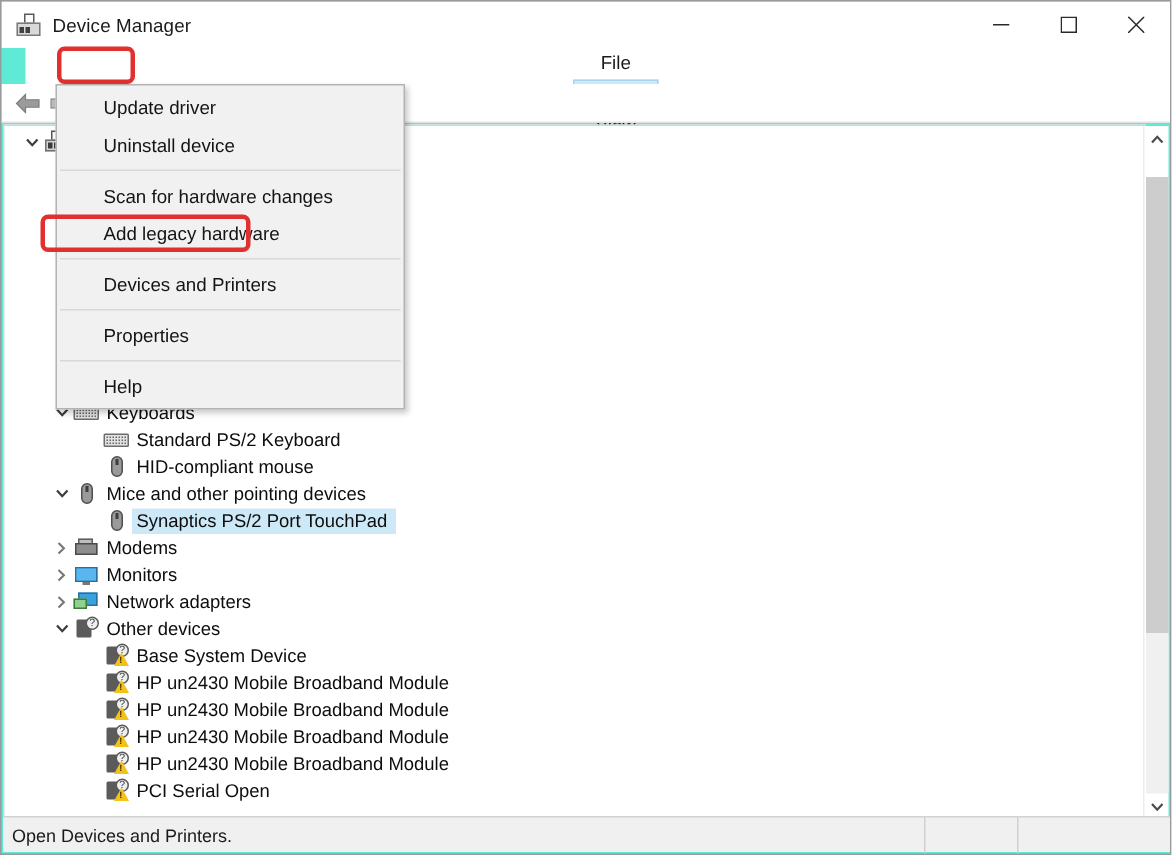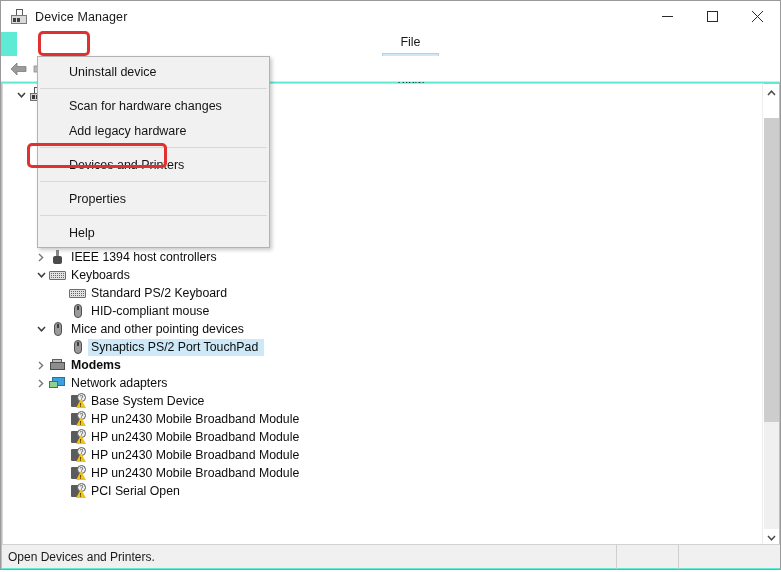--- a/index.html
+++ b/index.html
@@ -472,47 +472,76 @@
         <div class="trow selected" style="padding-left: 50px;">
           <div class="chev"></div>
           <div class="ticon">
             <div class="ic-mouse">
               <div class="b"></div>
               <div class="w"></div>
             </div>
           </div>
           <div class="tlabel">Synaptics PS/2 Port TouchPad</div>
         </div>
-        <div class="trow" style="padding-left: 30px; font-weight: bold;">
+        <div class="trow" style="padding-left: 30px;">
           <div class="chev">
             <svg width="6" height="9" viewBox="0 0 6 9">
               <path d="M1 1 L4.6 4.5 L1 8" fill="none" stroke="#777" stroke-width="1.4"></path>
             </svg>
           </div>
           <div class="ticon">
             <div class="ic-modem">
               <div class="t"></div>
               <div class="b"></div>
             </div>
           </div>
           <div class="tlabel">Modems</div>
         </div>
+        <div class="trow" style="padding-left: 30px;">
+          <div class="chev">
+            <svg width="6" height="9" viewBox="0 0 6 9">
+              <path d="M1 1 L4.6 4.5 L1 8" fill="none" stroke="#777" stroke-width="1.4"></path>
+            </svg>
+          </div>
+          <div class="ticon">
+            <div class="ic-mon">
+              <div class="b"></div>
+              <div class="s"></div>
+              <div class="f"></div>
+            </div>
+          </div>
+          <div class="tlabel">Monitors</div>
+        </div>
         <div class="trow" style="padding-left: 30px; align-items: center;">
           <div class="chev">
             <svg width="6" height="9" viewBox="0 0 6 9">
               <path d="M1 1 L4.6 4.5 L1 8" fill="none" stroke="#777" stroke-width="1.4"></path>
             </svg>
           </div>
           <div class="ticon">
             <div class="ic-net">
               <div class="b"></div>
               <div class="b2"></div>
             </div>
           </div>
           <div class="tlabel">Network adapters</div>
+        </div>
+        <div class="trow" style="padding-left: 30px;">
+          <div class="chev">
+            <svg width="9" height="6" viewBox="0 0 9 6">
+              <path d="M1 1 L4.5 4.8 L8 1" fill="none" stroke="#3d3d3d" stroke-width="1.5"></path>
+            </svg>
+          </div>
+          <div class="ticon">
+            <div class="ic-unk">
+              <div class="b"></div>
+              <div class="q">?</div>
+            </div>
+          </div>
+          <div class="tlabel">Other devices</div>
         </div>
         <div class="trow" style="padding-left: 50px;">
           <div class="chev"></div>
           <div class="ticon">
             <div class="ic-unk">
               <div class="b"></div>
               <div class="q">?</div>
               <div class="warn"></div>
             </div>
           </div>
@@ -591,20 +620,23 @@
     </div>
   </div>
 
   <div class="statusbar">
     <div class="sb-cell main">Open Devices and Printers.</div>
     <div class="sb-cell mid"></div>
   </div>
 
   <div class="dropdown" id="dropdown-root">
       <div class="dd-item">
+        <span>Update driver</span>
+      </div>
+      <div class="dd-item">
         <span>Uninstall device</span>
       </div>
       <div class="dd-sep"></div>
       <div class="dd-item">
         <span>Scan for hardware changes</span>
       </div>
       <div class="dd-item">
         <span>Add legacy hardware</span>
       </div>
       <div class="dd-sep"></div>

